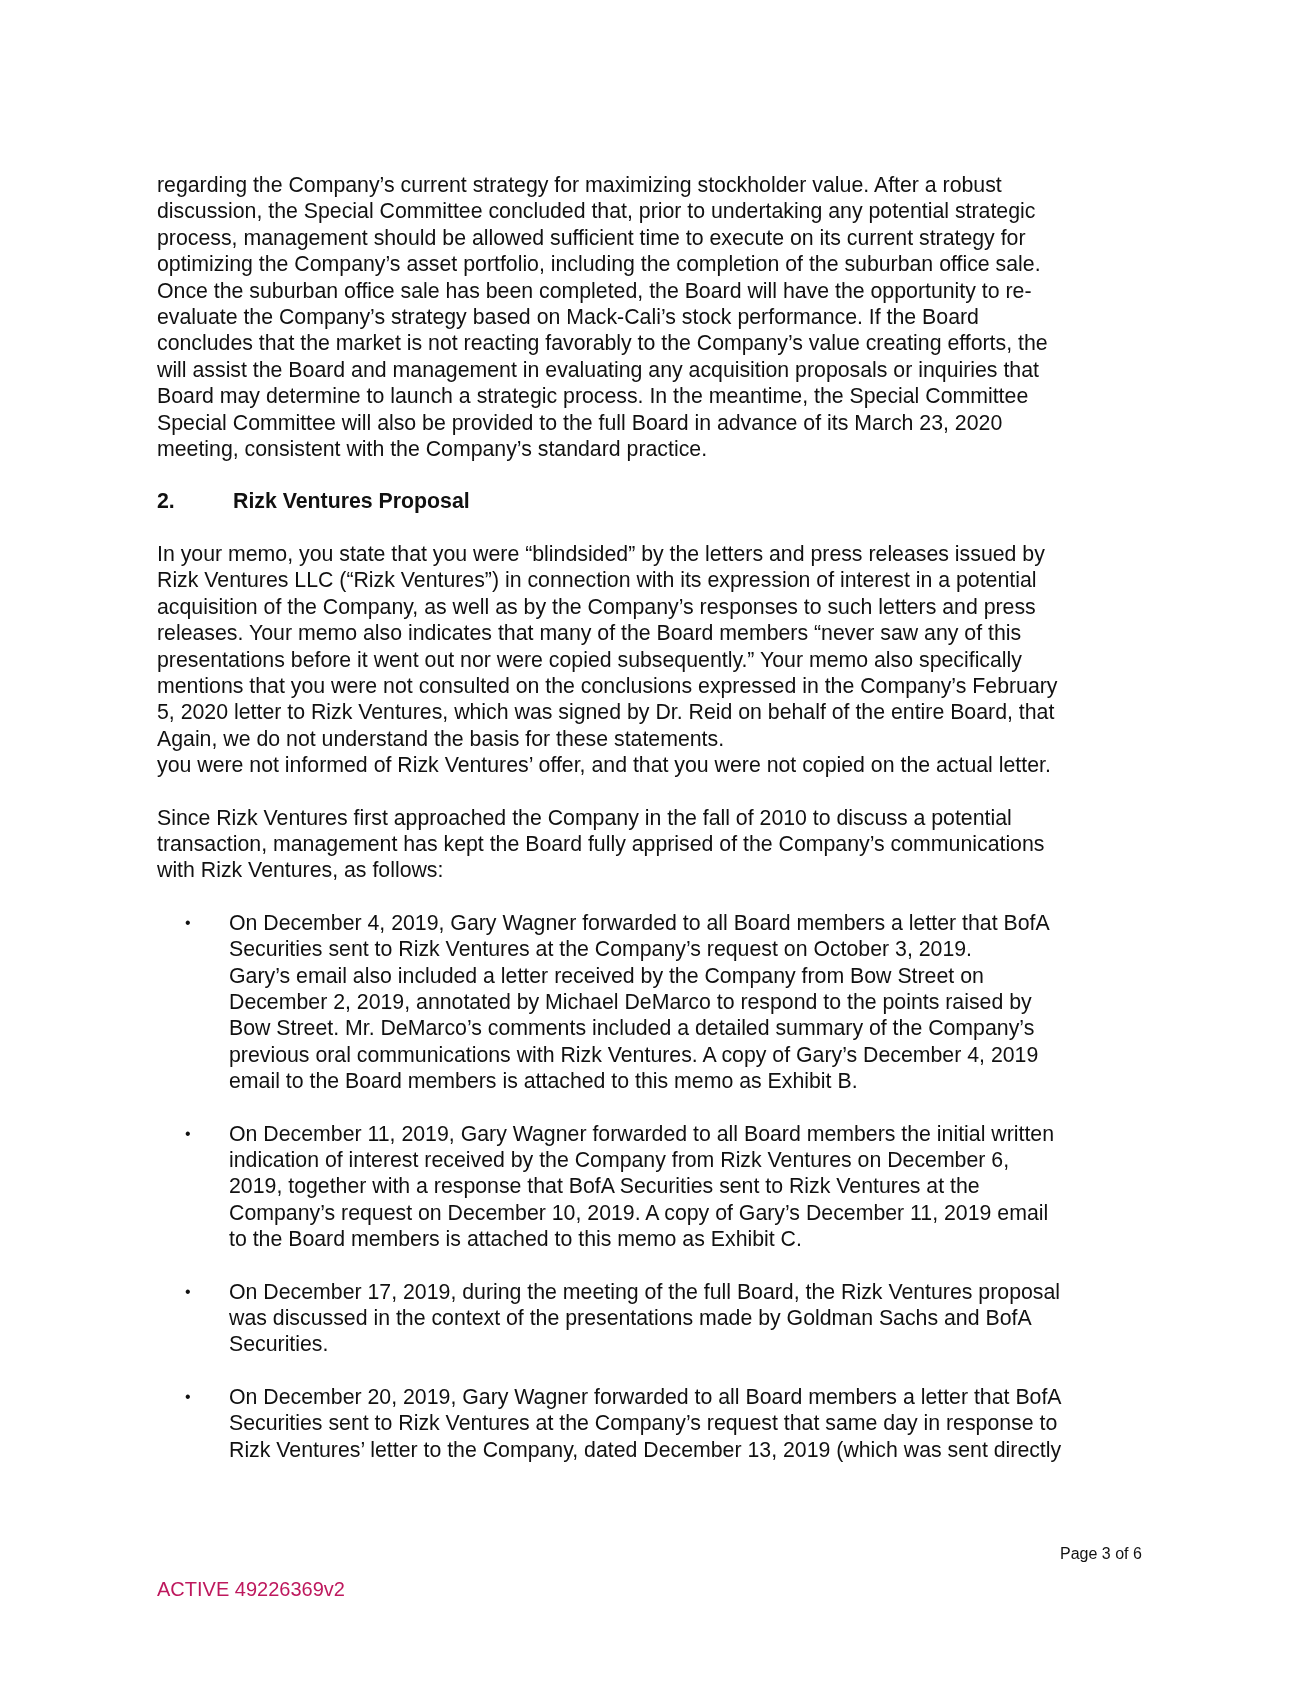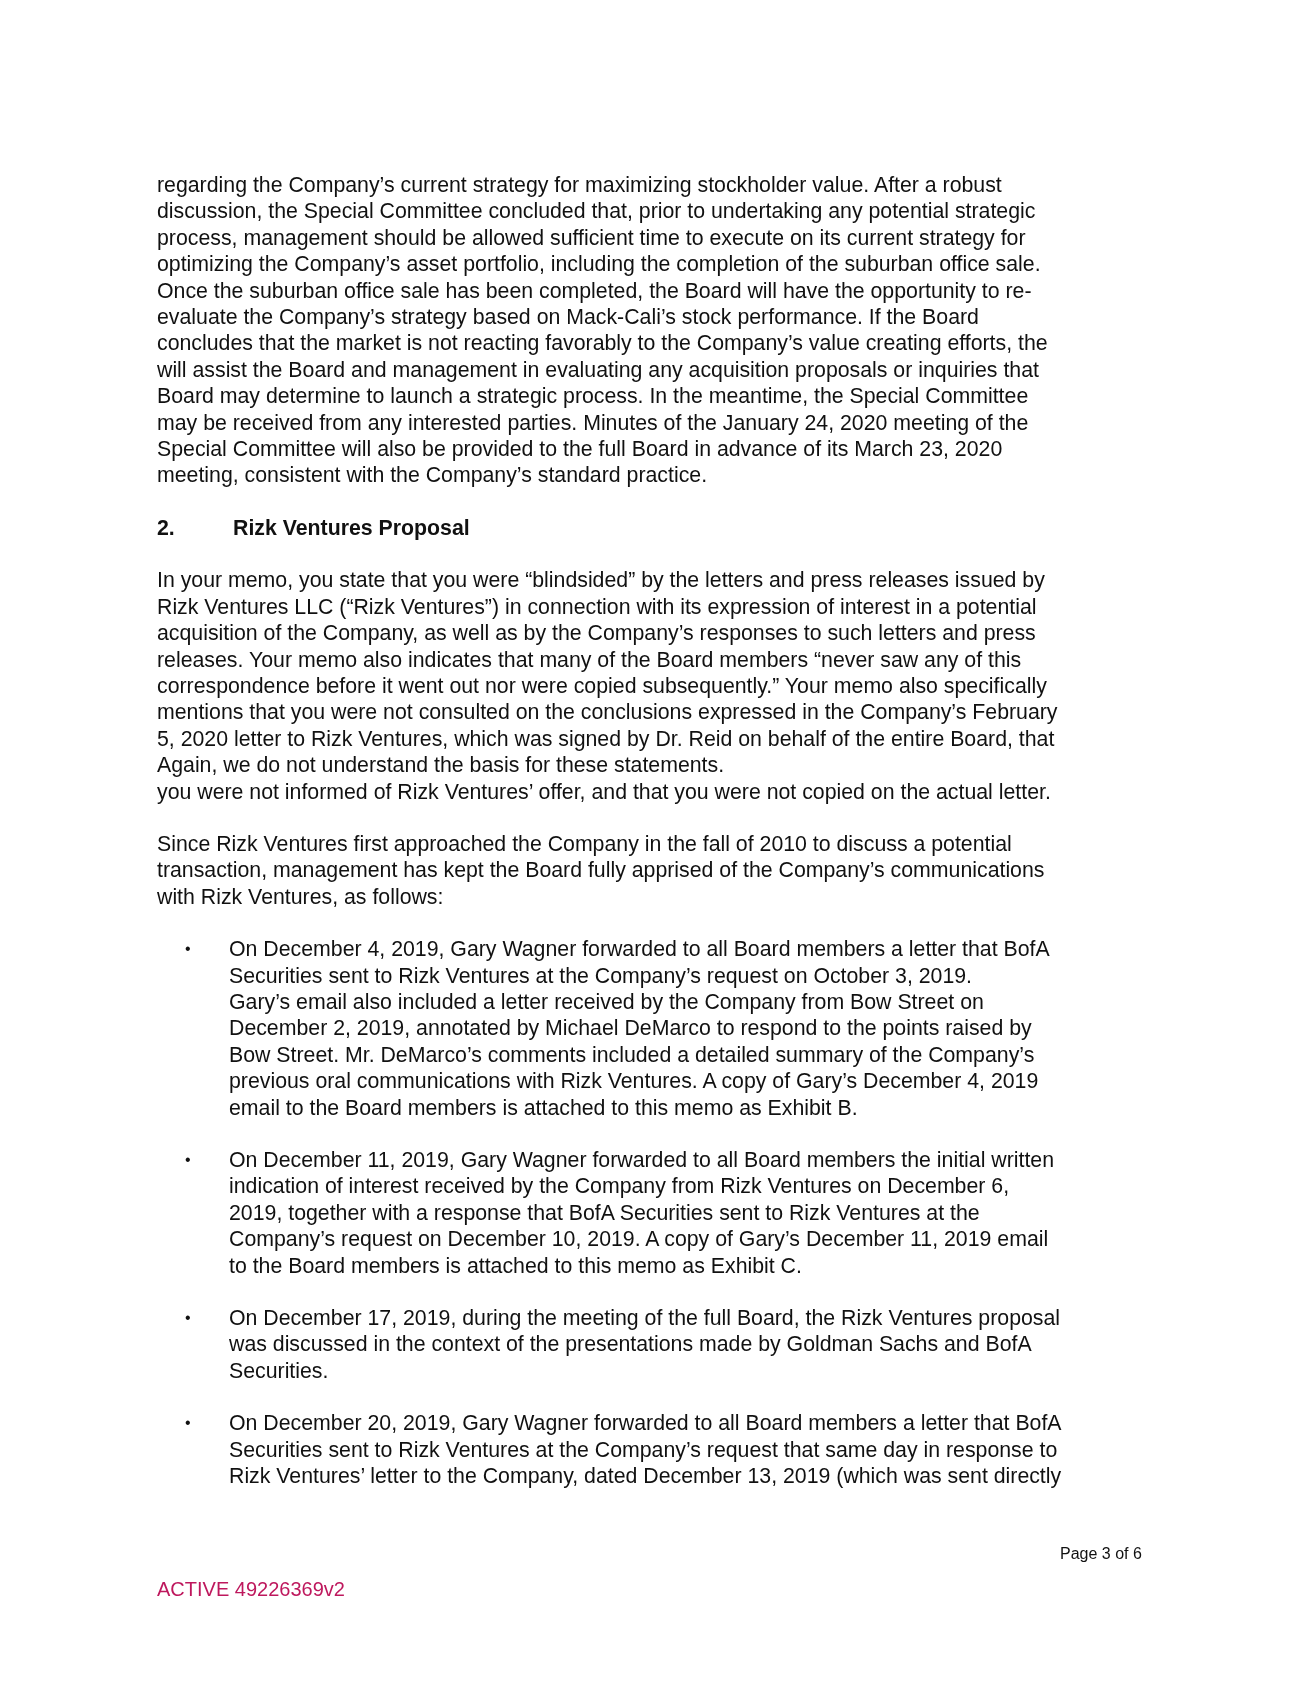--- a/index.html
+++ b/index.html
@@ -28,40 +28,39 @@
   <p class="para">
     <span class="line">regarding the Company’s current strategy for maximizing stockholder value.  After a robust</span>
     <span class="line">discussion, the Special Committee concluded that, prior to undertaking any potential strategic</span>
     <span class="line">process, management should be allowed sufficient time to execute on its current strategy for</span>
     <span class="line">optimizing the Company’s asset portfolio, including the completion of the suburban office sale.</span>
     <span class="line">Once the suburban office sale has been completed, the Board will have the opportunity to re-</span>
     <span class="line">evaluate the Company’s strategy based on Mack-Cali’s stock performance.  If the Board</span>
     <span class="line">concludes that the market is not reacting favorably to the Company’s value creating efforts, the</span>
     <span class="line">will assist the Board and management in evaluating any acquisition proposals or inquiries that</span>
     <span class="line">Board may determine to launch a strategic process.  In the meantime, the Special Committee</span>
-    <span class="line">may be received from any interested parties.  Minutes of the January 24, 2020 meeting of the</span>
     <span class="line">Special Committee will also be provided to the full Board in advance of its March 23, 2020</span>
     <span class="line">meeting, consistent with the Company’s standard practice.</span>
   </p>
 
   <div class="gap"></div>
 
   <div class="heading">
     <span class="num">2.</span>
     <span>Rizk Ventures Proposal</span>
   </div>
 
   <div class="gap"></div>
 
   <p class="para">
     <span class="line">In your memo, you state that you were “blindsided” by the letters and press releases issued by</span>
     <span class="line">Rizk Ventures LLC (“Rizk Ventures”) in connection with its expression of interest in a potential</span>
     <span class="line">acquisition of the Company, as well as by the Company’s responses to such letters and press</span>
     <span class="line">releases.  Your memo also indicates that many of the Board members “never saw any of this</span>
-    <span class="line">correspondence before it went out nor were copied subsequently.”  Your memo also specifically</span>
+    <span class="line">presentations before it went out nor were copied subsequently.”  Your memo also specifically</span>
     <span class="line">mentions that you were not consulted on the conclusions expressed in the Company’s February</span>
     <span class="line">5, 2020 letter to Rizk Ventures, which was signed by Dr. Reid on behalf of the entire Board, that</span>
     <span class="line">Again, we do not understand the basis for these statements.</span>
     <span class="line">you were not informed of Rizk Ventures’ offer, and that you were not copied on the actual letter.</span>
   </p>
 
   <div class="gap"></div>
 
   <p class="para">
     <span class="line">Since Rizk Ventures first approached the Company in the fall of 2010 to discuss a potential</span>

